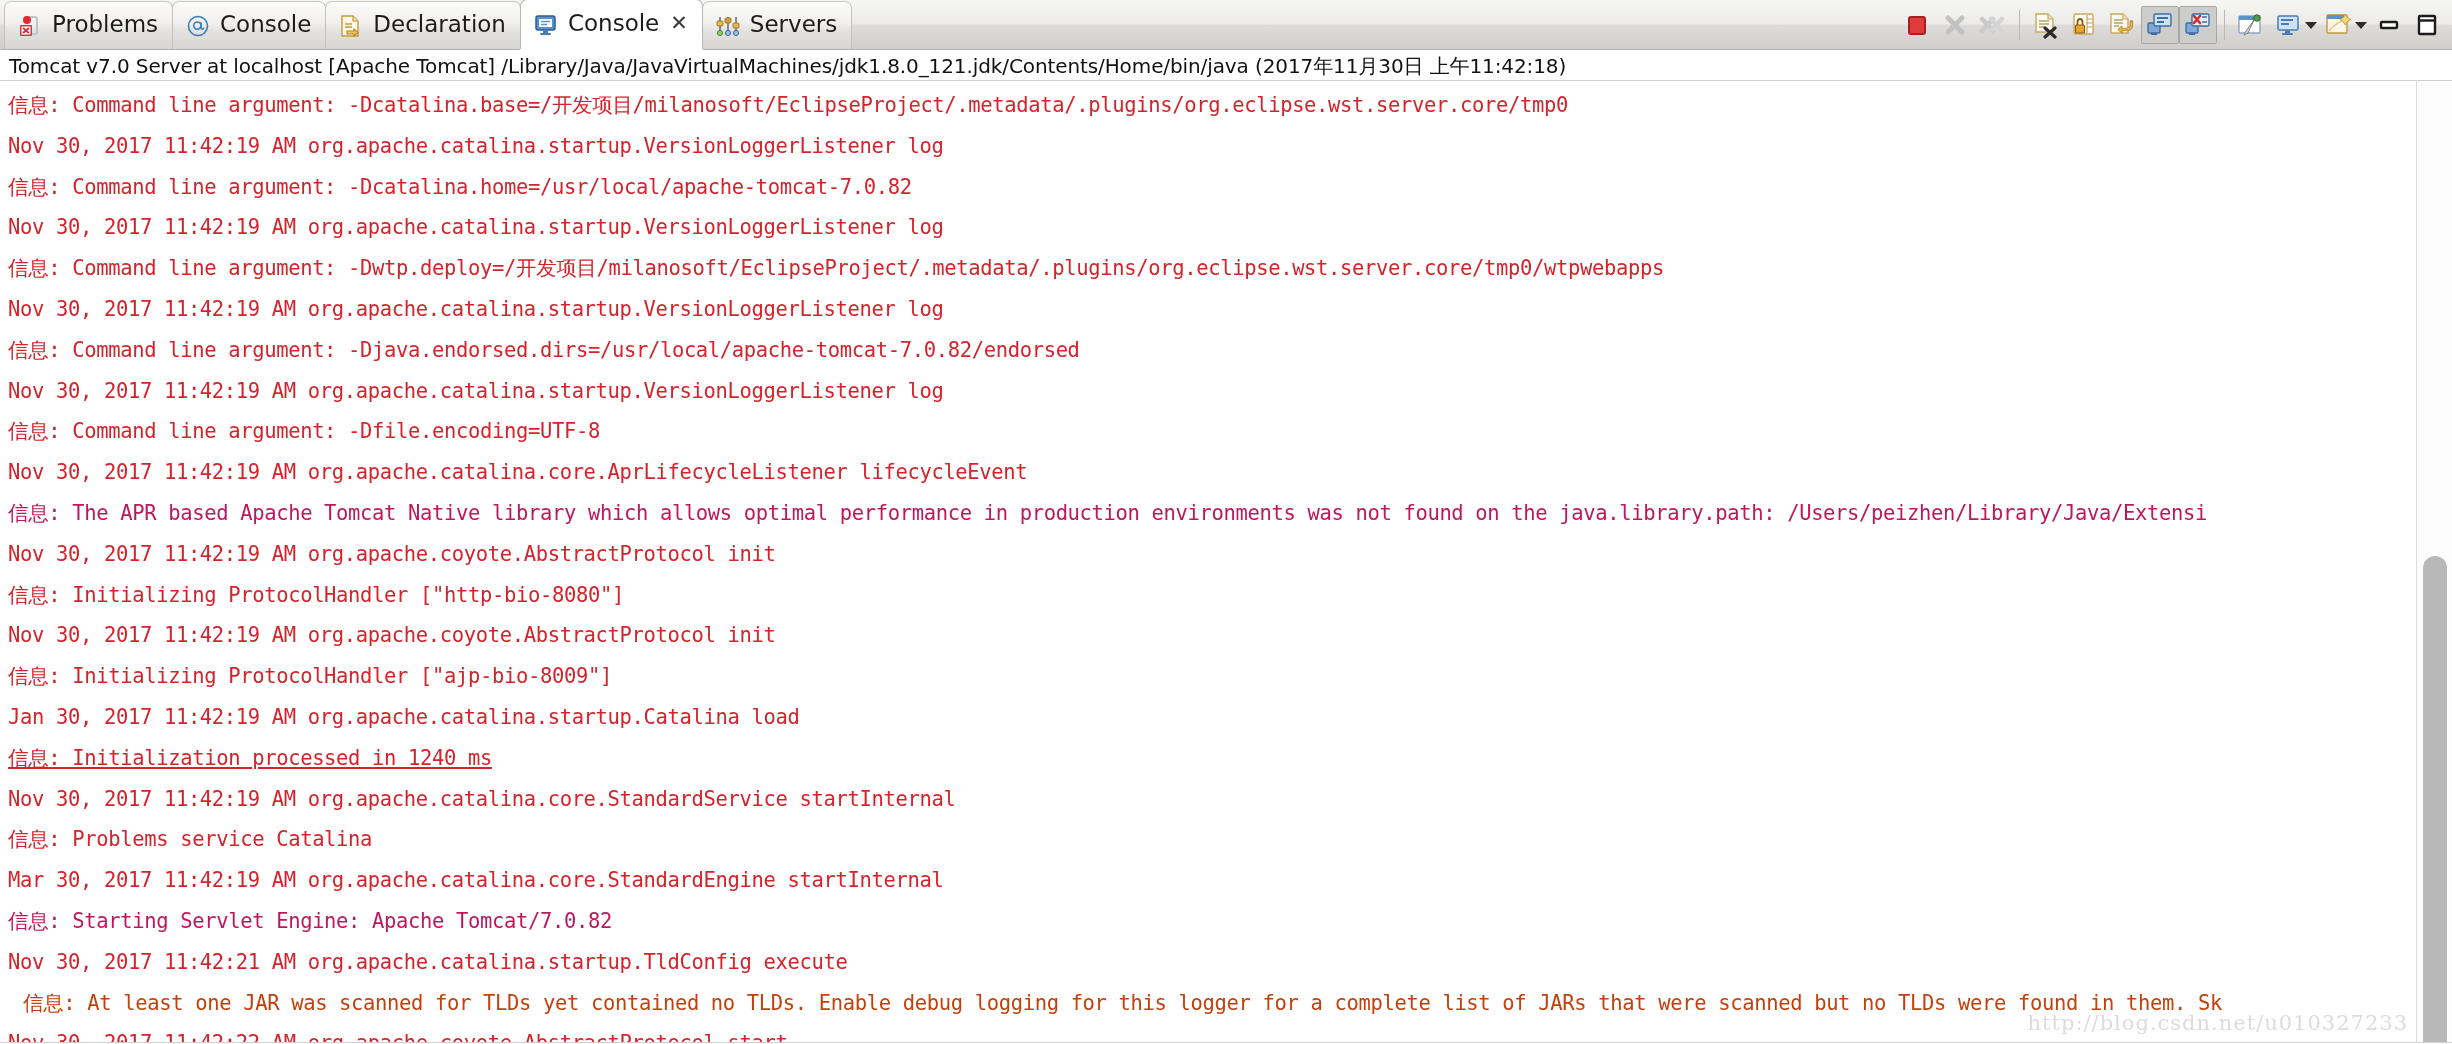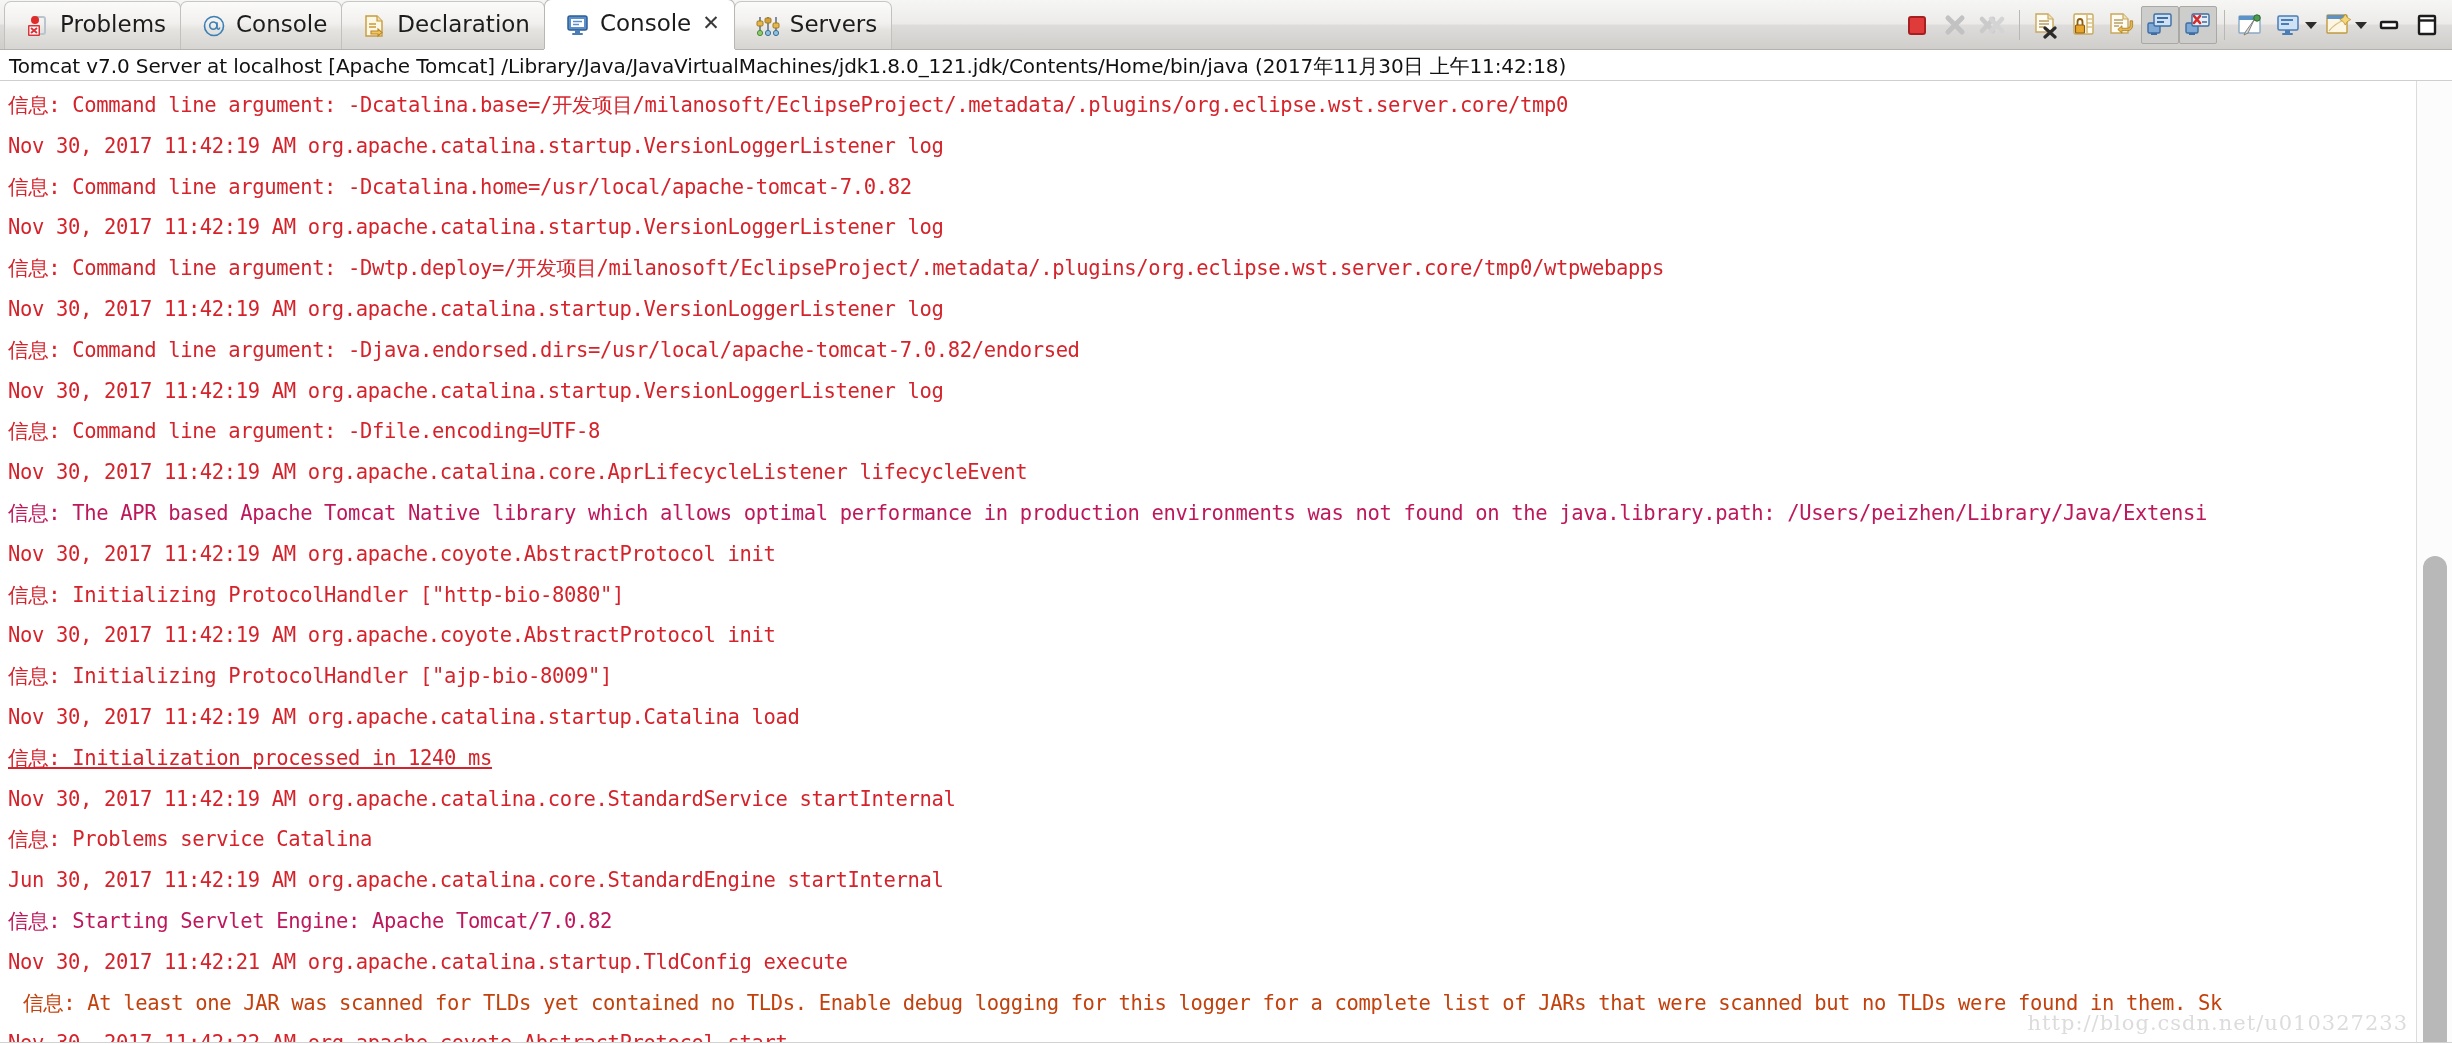--- a/index.html
+++ b/index.html
@@ -27,21 +27,21 @@
     display: flex;
     align-items: flex-end;
     padding-left: 4px;
   }
   .tab {
     position: relative;
     height: 48px;
     display: flex;
     align-items: center;
     gap: 9px;
-    padding: 0 14px 0 20px;
+    padding: 0 14px 0 12px;
     font-size: 23px;
     color: #1c1c1c;
     white-space: nowrap;
     border-left: 1px solid #c3c1bd;
     border-right: 1px solid #c3c1bd;
     border-top: 1px solid #c9c7c3;
     border-top-left-radius: 7px;
     border-top-right-radius: 7px;
     background: linear-gradient(to bottom, #fbfbfa 0%, #f1f0ee 45%, #e4e3e0 60%, #d6d5d2 100%);
     margin-right: -1px;
@@ -379,25 +379,25 @@
         <div class="log-line" style="color: rgb(213, 35, 43);">Nov 30, 2017 11:42:19 AM org.apache.catalina.startup.VersionLoggerListener log</div>
         <div class="log-line" style="color: rgb(213, 35, 43);">信息: Command line argument: -Djava.endorsed.dirs=/usr/local/apache-tomcat-7.0.82/endorsed</div>
         <div class="log-line" style="color: rgb(213, 35, 43);">Nov 30, 2017 11:42:19 AM org.apache.catalina.startup.VersionLoggerListener log</div>
         <div class="log-line" style="color: rgb(213, 35, 43);">信息: Command line argument: -Dfile.encoding=UTF-8</div>
         <div class="log-line" style="color: rgb(213, 35, 43);">Nov 30, 2017 11:42:19 AM org.apache.catalina.core.AprLifecycleListener lifecycleEvent</div>
         <div class="log-line" style="color: #be185d;">信息: The APR based Apache Tomcat Native library which allows optimal performance in production environments was not found on the java.library.path: /Users/peizhen/Library/Java/Extensi</div>
         <div class="log-line" style="color: rgb(213, 35, 43);">Nov 30, 2017 11:42:19 AM org.apache.coyote.AbstractProtocol init</div>
         <div class="log-line" style="color: rgb(213, 35, 43);">信息: Initializing ProtocolHandler ["http-bio-8080"]</div>
         <div class="log-line" style="color: rgb(213, 35, 43);">Nov 30, 2017 11:42:19 AM org.apache.coyote.AbstractProtocol init</div>
         <div class="log-line" style="color: rgb(213, 35, 43);">信息: Initializing ProtocolHandler ["ajp-bio-8009"]</div>
-        <div class="log-line" style="color: rgb(213, 35, 43);">Nov 30, 2017 11:42:19 AM org.apache.catalina.startup.Catalina load</div>
+        <div class="log-line" style="color: rgb(213, 35, 43);">Jan 30, 2017 11:42:19 AM org.apache.catalina.startup.Catalina load</div>
         <div class="log-line" style="color: rgb(213, 35, 43); text-decoration: underline;">信息: Initialization processed in 1240 ms</div>
         <div class="log-line" style="color: rgb(213, 35, 43);">Nov 30, 2017 11:42:19 AM org.apache.catalina.core.StandardService startInternal</div>
         <div class="log-line" style="color: rgb(213, 35, 43);">信息: Problems service Catalina</div>
-        <div class="log-line" style="color: rgb(213, 35, 43);">Jun 30, 2017 11:42:19 AM org.apache.catalina.core.StandardEngine startInternal</div>
+        <div class="log-line" style="color: rgb(213, 35, 43);">Mar 30, 2017 11:42:19 AM org.apache.catalina.core.StandardEngine startInternal</div>
         <div class="log-line" style="color: #be185d;">信息: Starting Servlet Engine: Apache Tomcat/7.0.82</div>
         <div class="log-line" style="color: rgb(213, 35, 43);">Nov 30, 2017 11:42:21 AM org.apache.catalina.startup.TldConfig execute</div>
         <div class="log-line" style="color: #c2410c; margin-left: 15px;">信息: At least one JAR was scanned for TLDs yet contained no TLDs. Enable debug logging for this logger for a complete list of JARs that were scanned but no TLDs were found in them. Sk</div>
         <div class="log-line" style="color: rgb(213, 35, 43);">Nov 30, 2017 11:42:22 AM org.apache.coyote.AbstractProtocol start</div>
       </div>
 
     <div class="vscroll">
       <div class="vthumb"></div>
     </div>
 

